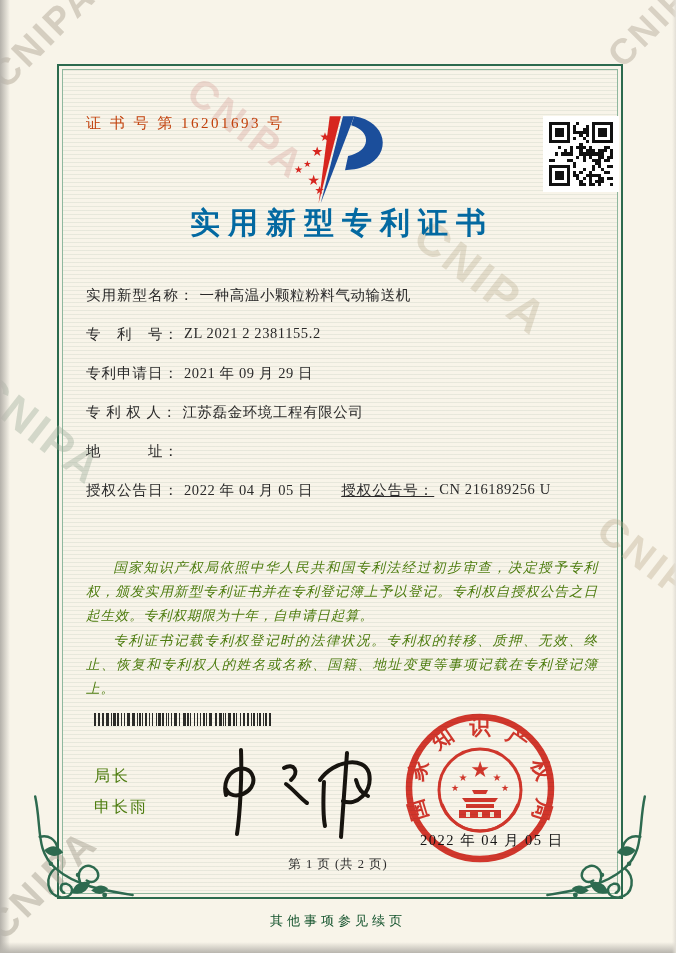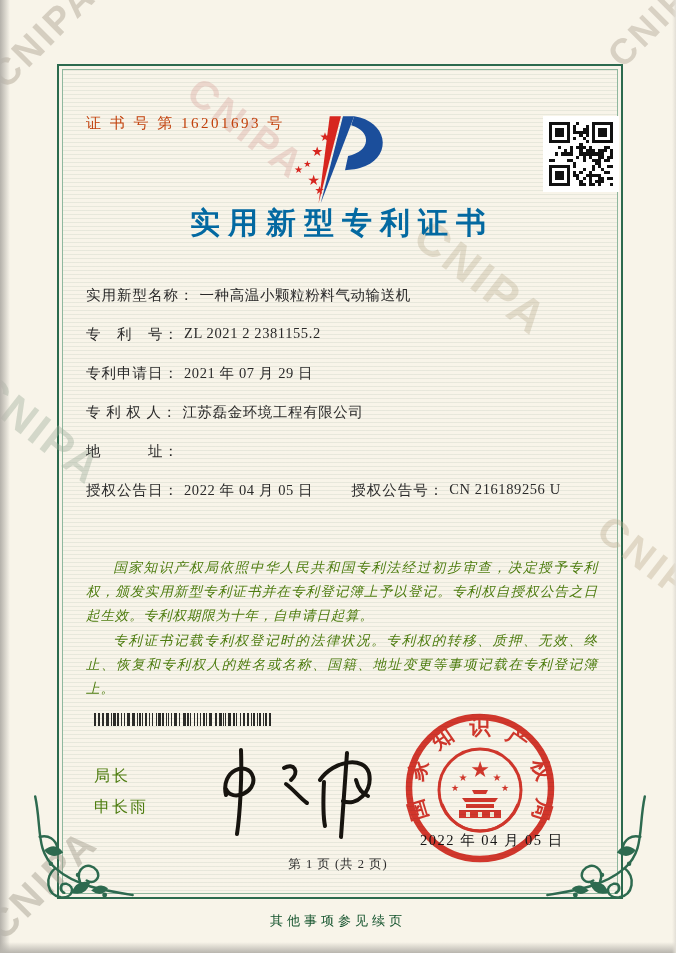--- a/index.html
+++ b/index.html
@@ -39,21 +39,21 @@
   .qr svg{width:64px;height:64px;shape-rendering:crispEdges;}
 
   .title{position:absolute;left:8px;right:0;top:203px;text-align:center;font-size:30px;
          font-weight:700;letter-spacing:8px;color:#0369a1;z-index:2;}
 
   .fields{position:absolute;left:86px;top:286px;width:525px;font-size:14.5px;
           color:#2a2a2a;z-index:2;}
   .frow{height:39px;display:flex;white-space:nowrap;align-items:flex-start;}
   .flabel{letter-spacing:1px;white-space:pre;}
   .fvalue{margin-left:5px;letter-spacing:0.6px;}
-  .gsep{margin-left:38px;}
+  .gsep{margin-left:28px;text-decoration:underline;}
 
   .body-text{position:absolute;left:86px;top:556px;width:512px;font-size:13.6px;
              line-height:1.78;color:#4d7c0f;font-style:italic;text-align:justify;z-index:2;}
   .body-text p{margin:0;text-indent:2em;letter-spacing:0.8px;}
 
   .barcode{position:absolute;left:94px;top:712px;z-index:2;}
   .director{position:absolute;left:94px;top:768px;z-index:3;
             font-family:"Liberation Sans","DejaVu Sans",sans-serif;font-size:16px;
             color:#4d7c0f;line-height:1;}
   .director div{margin-bottom:15px;letter-spacing:2px;}
@@ -229,21 +229,21 @@
     <div class="frow">
       <span class="flabel">实用新型名称：</span>
       <span class="fvalue">一种高温小颗粒粉料气动输送机</span>
     </div>
     <div class="frow">
       <span class="flabel">专　利　号：</span>
       <span class="fvalue">ZL 2021 2 2381155.2</span>
     </div>
     <div class="frow">
       <span class="flabel">专利申请日：</span>
-      <span class="fvalue">2021 年 07 月 29 日</span>
+      <span class="fvalue">2021 年 09 月 29 日</span>
     </div>
     <div class="frow">
       <span class="flabel">专 利 权 人：</span>
       <span class="fvalue">江苏磊金环境工程有限公司</span>
     </div>
     <div class="frow">
       <span class="flabel">地　　　址：</span>
     </div>
     <div class="frow">
       <span class="flabel">授权公告日：</span>

